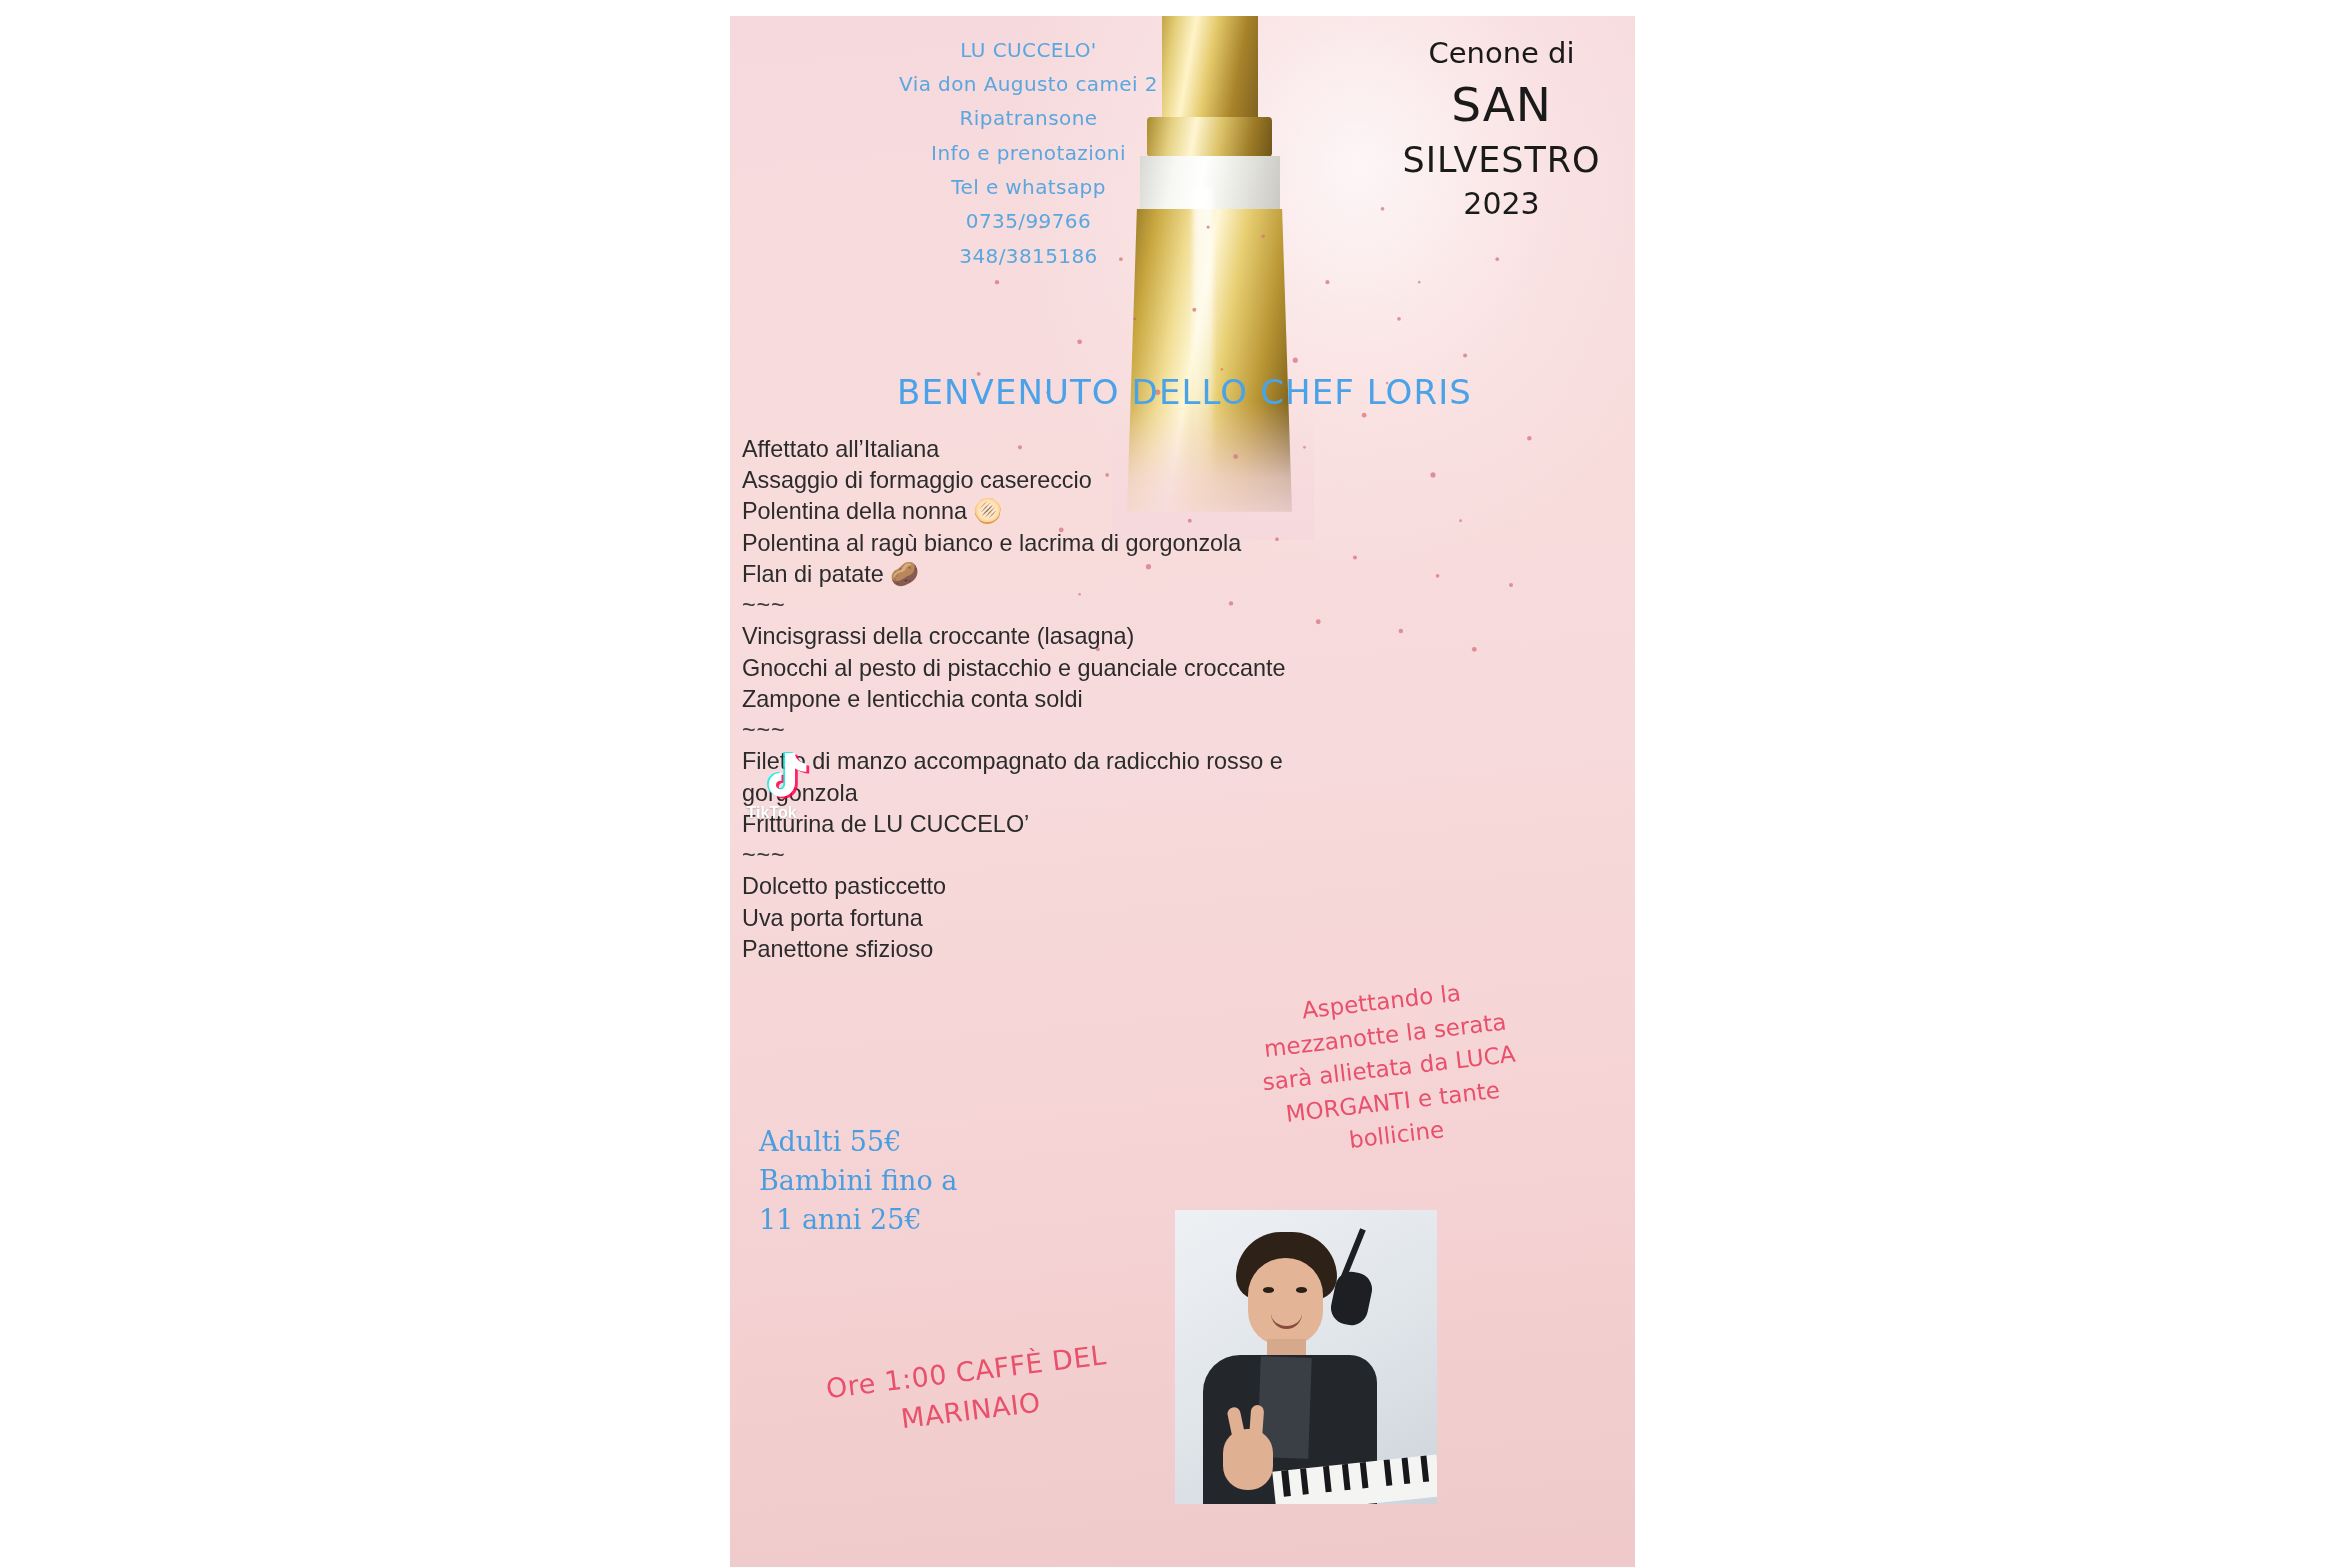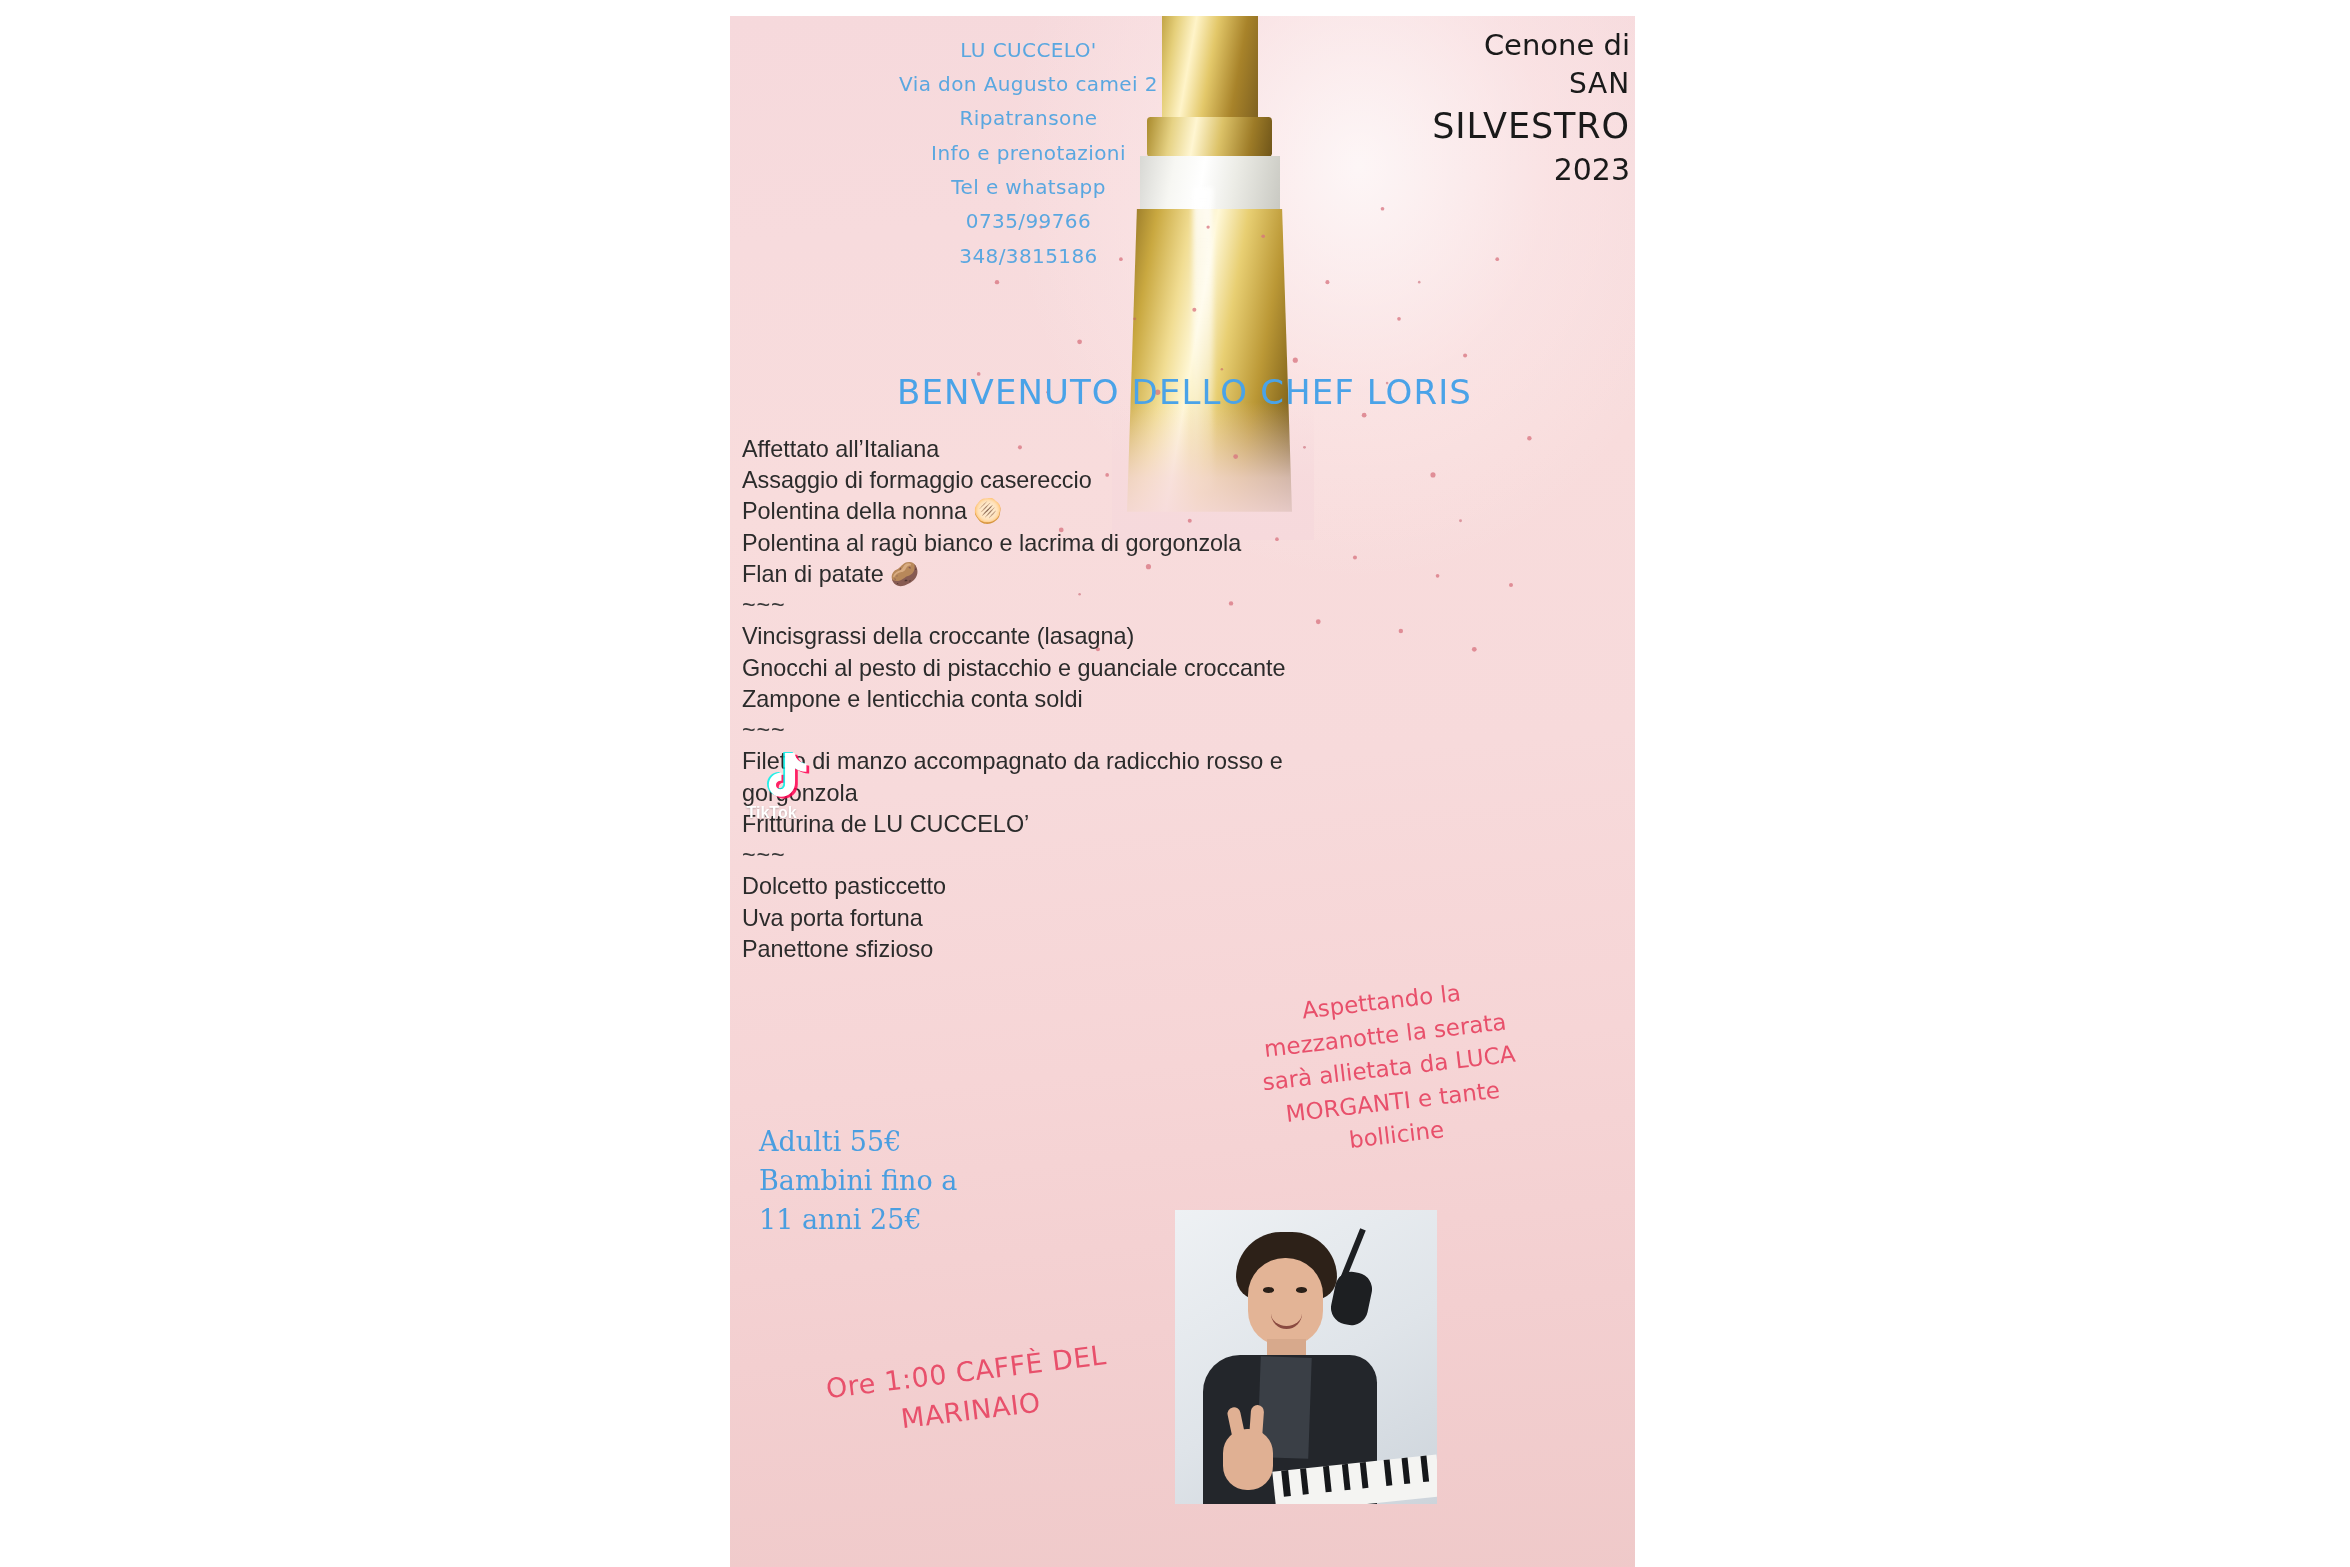--- a/index.html
+++ b/index.html
@@ -129,30 +129,30 @@
     color: #5aa7e0;
     font-family: "DejaVu Sans", sans-serif;
     font-size: 20px;
     line-height: 1.72;
     letter-spacing: 0.4px;
   }
 
   .heading-right {
     position: absolute;
     left: 643px;
-    top: 10px;
+    top: 18px;
     width: 257px;
     color: #1a1a1a;
     font-family: "DejaVu Sans", sans-serif;
     font-size: 33px;
     line-height: 1.35;
-    text-align: right;
+    text-align: center;
   }
   .heading-right .l1 { font-size: 29px; }
-  .heading-right .l2 { font-size: 28px; letter-spacing: 0.9px; }
+  .heading-right .l2 { font-size: 47px; letter-spacing: 0.9px; }
   .heading-right .l3 { font-size: 35px; letter-spacing: 0.9px; }
   .heading-right .l4 { font-size: 30px; }
 
   .welcome {
     position: absolute;
     left: 27.5px;
     top: 356px;
     width: 854px;
     text-align: center;
     color: #4aa3e8;

